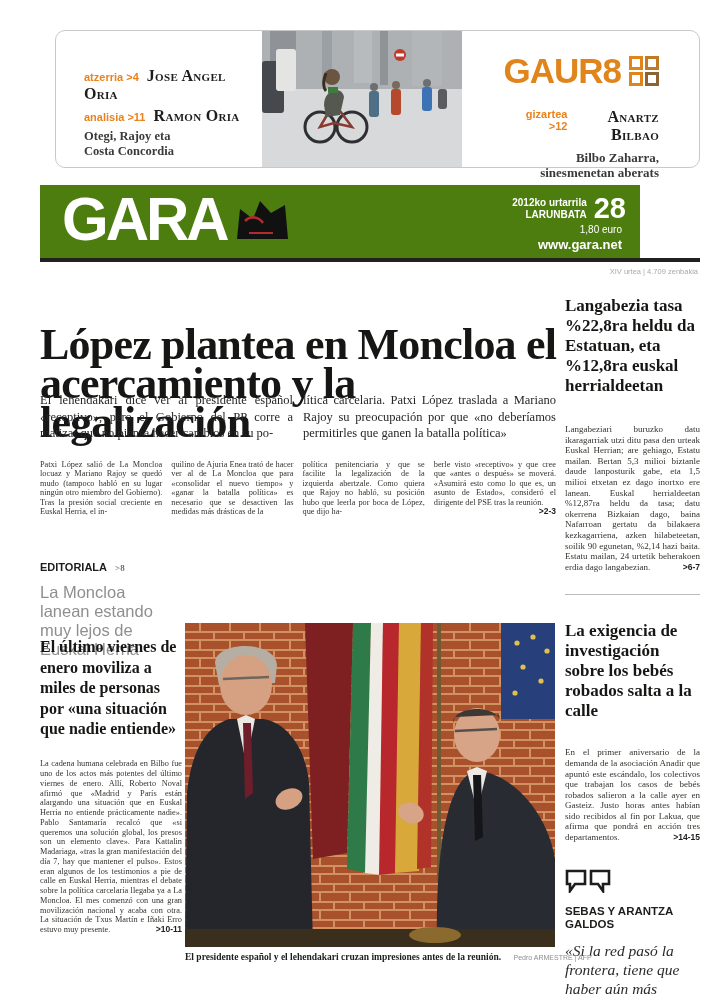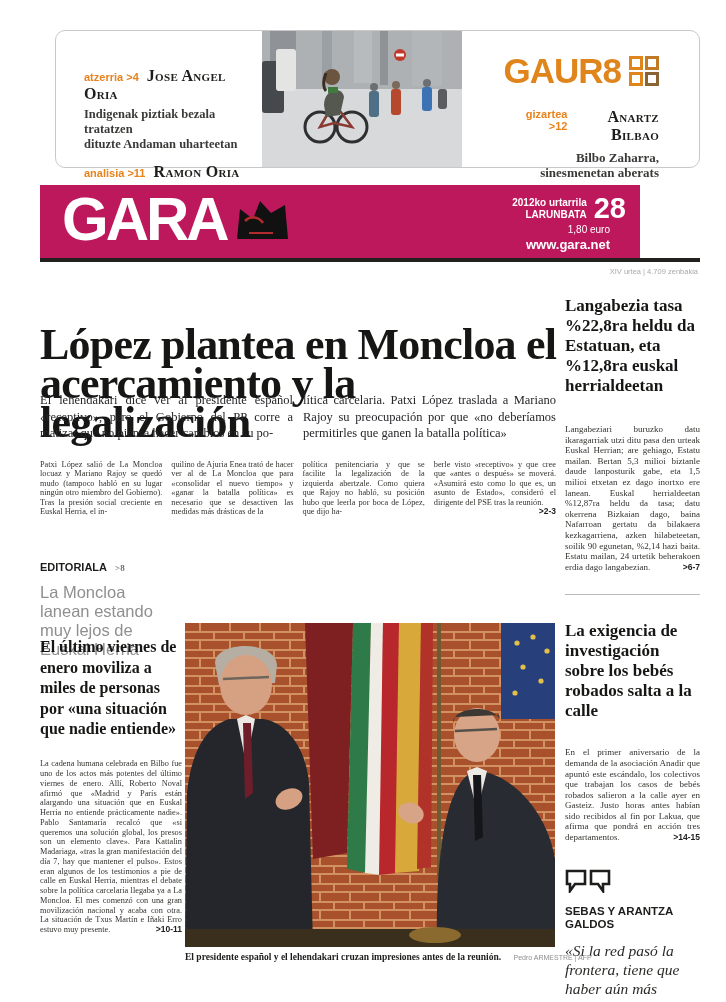--- a/index.html
+++ b/index.html
@@ -20,28 +20,28 @@
   .sec-ref{color:#e8821d;}
   .author{font-variant:small-caps;font-family:"Liberation Serif",serif;font-weight:bold;font-size:16px;color:#1d1d1b;margin-left:5px;letter-spacing:.3px;}
   .strip-teaser{font-size:12.5px;font-weight:bold;color:#3a3a38;line-height:15px;margin-bottom:11px;}
   .strip-photo{width:200px;height:136px;overflow:hidden;flex:none;}
   .strip-right{flex:1;padding:22px 40px 0 0;text-align:right;}
   .gaur8-row{display:flex;justify-content:flex-end;align-items:center;gap:8px;margin-bottom:20px;}
   .gaur8-logo{font-family:"Liberation Sans",sans-serif;font-weight:bold;font-size:35px;color:#e0851c;letter-spacing:-1px;line-height:1;}
   .gizartea-row{display:flex;justify-content:flex-start;gap:9px;padding-left:58px;margin-bottom:6px;font-family:"Liberation Sans",sans-serif;font-size:11px;font-weight:bold;}
   .strip-right .strip-teaser{margin-bottom:0;font-size:13px;line-height:15px;}
   
-  .masthead{position:absolute;left:40px;top:185px;width:600px;height:73px;background:#be185d;}
+  .masthead{position:absolute;left:40px;top:185px;width:600px;height:73px;background:#4d7c0f;}
   .masthead-bar{position:absolute;left:40px;top:258px;width:660px;height:4px;background:#23211f;}
   .gara-logo{position:absolute;left:22px;top:2px;display:flex;align-items:center;gap:6px;}
   .gara-text{font-family:"Liberation Sans",sans-serif;font-weight:900;font-size:60px;line-height:66px;color:#fff;letter-spacing:-3px;transform:scaleY(1.02);}
   .mast-date{position:absolute;right:14px;top:9px;display:flex;align-items:flex-start;gap:7px;color:#fff;}
   .mast-date-lines{text-align:right;font-family:"Liberation Sans",sans-serif;font-size:10px;font-weight:bold;line-height:12px;padding-top:3px;}
   .mast-day{font-family:"Liberation Sans",sans-serif;font-size:29px;font-weight:bold;line-height:29px;}
-  .mast-price{position:absolute;right:30px;bottom:6px;text-align:right;color:#fff;font-family:"Liberation Sans",sans-serif;}
+  .mast-price{position:absolute;right:18px;bottom:6px;text-align:right;color:#fff;font-family:"Liberation Sans",sans-serif;}
   .price{font-size:10px;margin-bottom:2px;}
   .site{font-size:13px;font-weight:bold;}
   .issue-line{position:absolute;right:28px;top:267px;font-family:"Liberation Sans",sans-serif;font-size:7.5px;color:#aaa;}
   
   .headline{
     position:absolute;left:40px;top:296px;width:528px;
     font-size:44px;line-height:39px;font-weight:bold;letter-spacing:-0.8px;color:#161614;
   }
   .subhead{position:absolute;left:40px;top:392px;width:516px;display:flex;gap:10px;}
   .subhead p{margin:0;flex:1;font-size:12.5px;line-height:16.5px;text-align:justify;color:#26262a;font-weight:500;}
@@ -78,22 +78,20 @@
 </head>
 <body>
 
 <div class="top-strip">
   <div class="strip-left">
     <div class="strip-sec-row">
       <span class="sec-label">atzerria</span>
       <span class="sec-ref">&gt;4</span>
       <span class="author">Jose Angel Oria</span>
     </div>
-    <div class="strip-teaser pre">Indigenak piztiak bezala tratatzen
-dituzte Andaman uharteetan</div>
     <div class="strip-sec-row">
       <span class="sec-label">analisia</span>
       <span class="sec-ref">&gt;11</span>
       <span class="author">Ramon Oria</span>
     </div>
     <div class="strip-teaser pre">Otegi, Rajoy eta
 Costa Concordia</div>
   </div>
 
   <div class="strip-photo">

